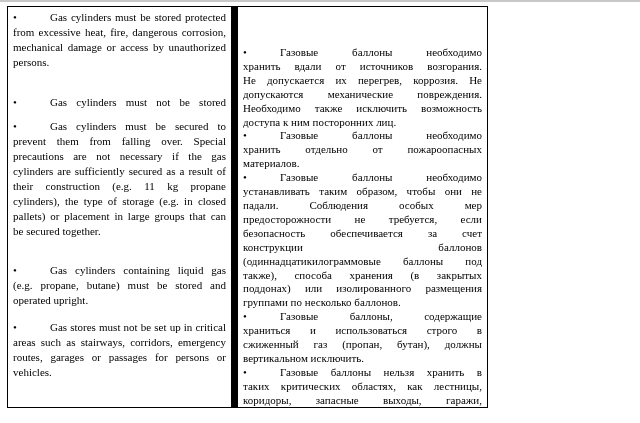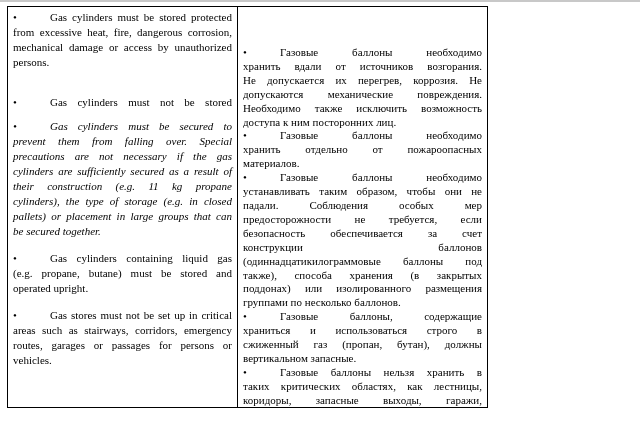--- a/index.html
+++ b/index.html
@@ -36,34 +36,34 @@
     display: flex;
     background: #ffffff;
   }
   .cell {
     box-sizing: border-box;
     padding: 3px 5px 4px 5px;
     overflow: hidden;
   }
   .cell-en {
     width: 230px;
-    border-right: 1px solid #ef4444;
+    border-right: 7px solid #ef4444;
   }
   .cell-ru {
     flex: 1;
     margin-top: 36px;
   }
   .col { width: 100%; }
   #col-en { font-size: 11px; line-height: 15px; }
   #col-ru { font-size: 11px; line-height: 13.9px; }
   .para { margin: 0; }
   
   #col-en .para:nth-child(1) { margin-bottom: 25px; }
   #col-en .para:nth-child(2) { margin-bottom: 9px; }
-  #col-en .para:nth-child(3) { margin-bottom: 12px; font-style: italic; }
+  #col-en .para:nth-child(3) { margin-bottom: 24px; }
   #col-en .para:nth-child(4) { margin-bottom: 12px; }
   #col-ru .para { margin: 0; }
   .line {
     display: block;
     text-align: justify;
     text-align-last: justify;
     text-justify: inter-word;
     white-space: normal;
   }
   .line.last {
@@ -138,21 +138,21 @@
             <div class="line">конструкции баллонов</div>
             <div class="line">(одиннадцатикилограммовые баллоны под</div>
             <div class="line">также), способа хранения (в закрытых</div>
             <div class="line">поддонах) или изолированного размещения</div>
             <div class="line last">группами по несколько баллонов.</div>
           </div>
           <div class="para">
             <div class="line"><span class="bullet">•</span>Газовые баллоны, содержащие</div>
             <div class="line">храниться и использоваться строго в</div>
             <div class="line">сжиженный газ (пропан, бутан), должны</div>
-            <div class="line last">вертикальном запасные.</div>
+            <div class="line last">вертикальном исключить.</div>
           </div>
           <div class="para">
             <div class="line"><span class="bullet">•</span>Газовые баллоны нельзя хранить в</div>
             <div class="line">таких критических областях, как лестницы,</div>
             <div class="line">коридоры, запасные выходы, гаражи,</div>
             <div class="line">проходы для людей или проезды для</div>
             <div class="line last">транспортных средств.</div>
           </div>
         </div>
     </div>

